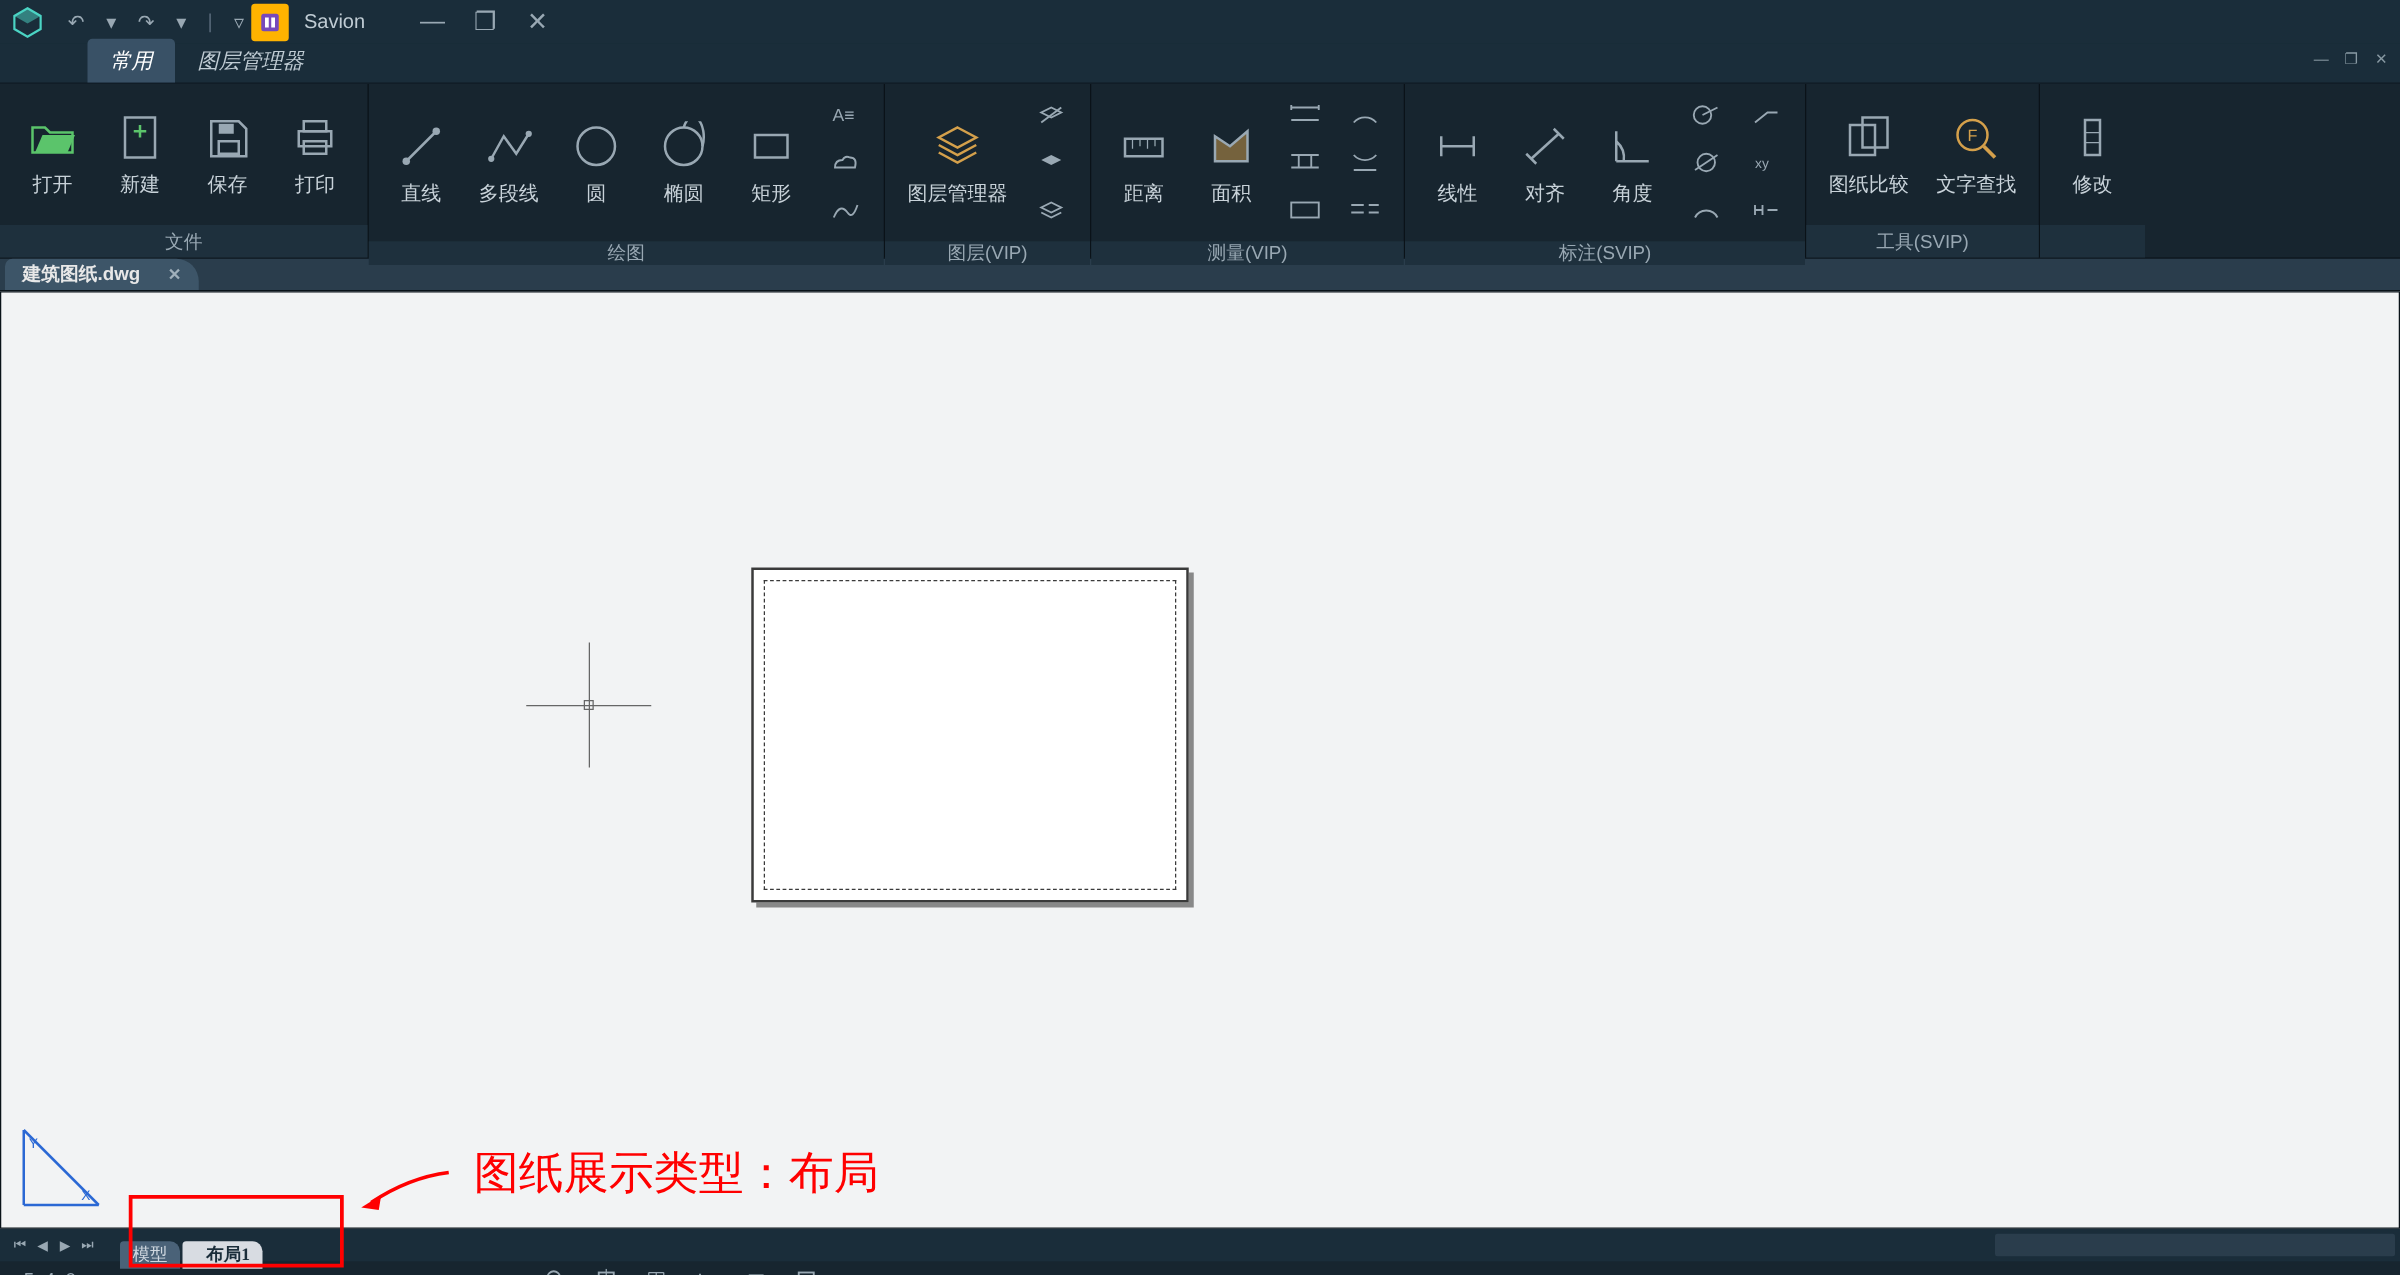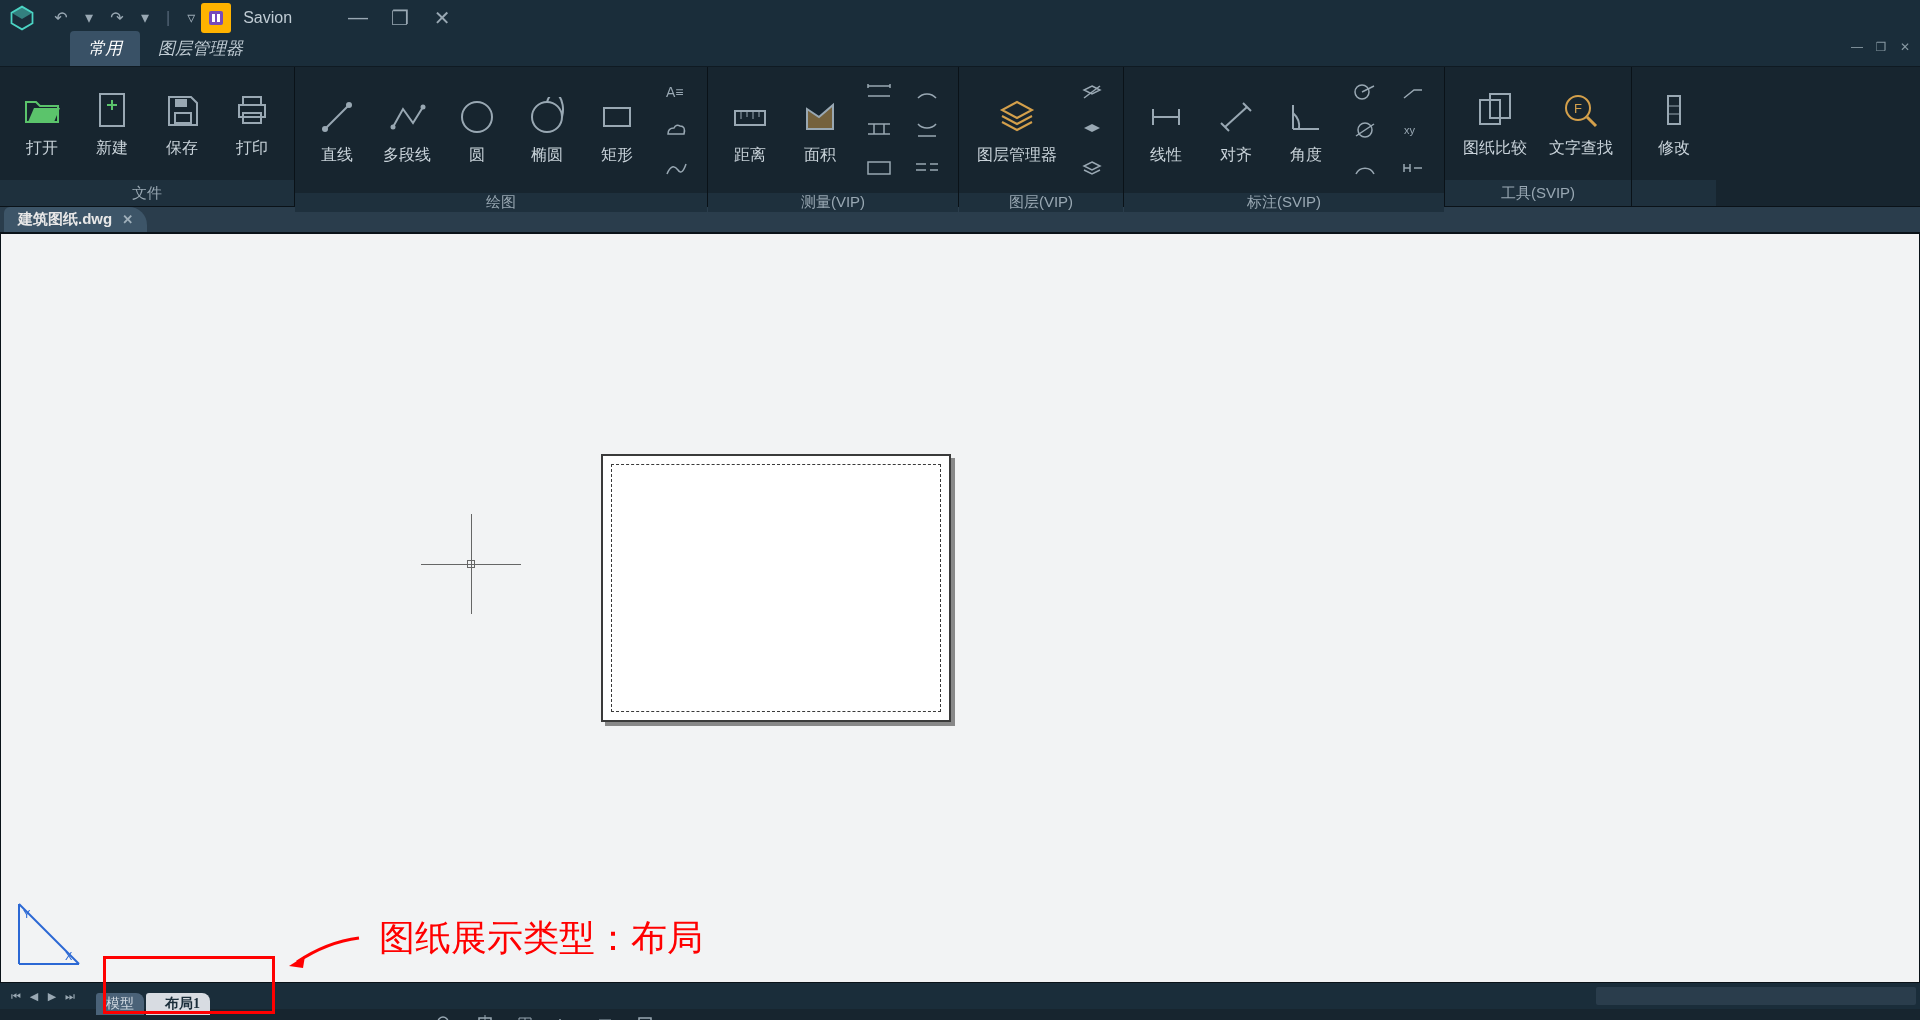--- a/index.html
+++ b/index.html
@@ -7,21 +7,21 @@
 
 
 .titlebar { height: 35px; background: #1a2d3a; display: flex; align-items: center; padding: 0 8px; }
 .app-logo { width: 28px; height: 28px; margin-right: 15px; }
 .qat { display: flex; gap: 8px; align-items: center; }
 .qat-item { width: 20px; height: 20px; display: flex; align-items: center; justify-content: center; cursor: pointer; color: #99a8b3; }
 .qat-sep { color: #556677; margin: 0 3px; }
 .title-text { flex: 1; text-align: center; font-size: 15px; color: #c0ccd4; }
 .user-area { display: flex; align-items: center; gap: 12px; }
 .user-badge { width: 30px; height: 30px; background: #ffb300; border-radius: 3px; display: flex; align-items: center; justify-content: center; }
-.user-name { font-size: 16px; color: #c0ccd4; margin-right: 42px; }
+.user-name { font-size: 16px; color: #c0ccd4; margin-right: 30px; }
 .win-controls { display: flex; gap: 18px; }
 .win-btn { width: 24px; height: 24px; display: flex; align-items: center; justify-content: center; cursor: pointer; font-size: 20px; color: #99a8b3; }
 
 
 .tabs-bar { height: 32px; background: #1a2d3a; display: flex; align-items: flex-end; padding-left: 70px; border-bottom: 1px solid #0f1a22; position: relative; }
 .doc-controls { position: absolute; right: 6px; top: 4px; display: flex; gap: 6px; }
 .doc-ctrl { width: 18px; height: 16px; font-size: 12px; color: #8899a3; cursor: pointer; display: flex; align-items: center; justify-content: center; }
 .rtab { padding: 6px 18px; font-size: 17px; cursor: pointer; color: #c0ccd4; font-style: italic; }
 .rtab.active { background: #395166; border-radius: 4px 4px 0 0; color: #fff; }
 
@@ -31,21 +31,21 @@
 .rgroup-body { flex: 1; display: flex; align-items: center; padding: 6px 10px; gap: 6px; }
 .rgroup-title { height: 26px; display: flex; align-items: center; justify-content: center; font-size: 15px; color: #99a8b3; background: #1e303d; }
 .rbtn { display: flex; flex-direction: column; align-items: center; gap: 6px; cursor: pointer; padding: 4px 8px; min-width: 64px; }
 .rbtn-icon { width: 44px; height: 44px; display: flex; align-items: center; justify-content: center; }
 .rbtn-label { font-size: 16px; color: #c8d2d9; white-space: nowrap; }
 .rcol { display: flex; flex-direction: column; gap: 8px; padding: 4px; }
 .rsmall { width: 34px; height: 30px; display: flex; align-items: center; justify-content: center; cursor: pointer; }
 
 
 .doc-tabs { height: 26px; background: #2a3d4c; display: flex; align-items: flex-end; padding-left: 4px; border-bottom: 1px solid #0a1218; }
-.doc-tab { background: #3d5568; padding: 3px 14px 3px 14px; font-size: 15px; font-weight: bold; color: #e8e8e8; border-radius: 6px 18px 0 0; display: flex; align-items: center; gap: 10px; }
+.doc-tab { background: #3d5568; padding: 3px 14px 3px 14px; font-size: 15px; font-weight: bold; color: #e8e8e8; border-radius: 6px 18px 0 0; display: flex; align-items: center; gap: 22px; }
 .doc-close { color: #a0b0bb; font-size: 13px; cursor: pointer; }
 
 
 .canvas { background: #f2f3f4; height: 750px; position: relative; border: 1px solid #0a1218; }
 .paper { position: absolute; left: 600px; top: 220px; width: 350px; height: 268px; background: #fff; border: 2px solid #3a3a3a; box-shadow: 4px 4px 0 #888; }
 .paper-inner { position: absolute; left: 8px; top: 8px; right: 8px; bottom: 8px; border: 1.5px dashed #3a3a3a; }
 .crosshair { position: absolute; left: 420px; top: 280px; pointer-events: none; }
 .crosshair::before { content: ""; position: absolute; left: 0; top: 50px; width: 100px; height: 1px; background: #666; }
 .crosshair::after { content: ""; position: absolute; left: 50px; top: 0; width: 1px; height: 100px; background: #666; }
 .crosshair-center { position: absolute; left: 46px; top: 46px; width: 8px; height: 8px; border: 1px solid #666; }
@@ -224,20 +224,54 @@
           </div>
       </div>
     </div>
     <div class="rgroup-title">绘图</div>
   </div>
 
   <div class="rgroup">
     <div class="rgroup-body">
       <div class="rbtn">
         <div class="rbtn-icon">
+            <svg width="42" height="42">
+              <path d="M21 6 L36 14 L21 22 L6 14 Z" fill="none" stroke="#d4a04b" stroke-width="2"></path>
+              <path d="M6 20 L21 28 L36 20" fill="none" stroke="#d4a04b" stroke-width="2"></path>
+              <path d="M6 26 L21 34 L36 26" fill="none" stroke="#d4a04b" stroke-width="2"></path>
+            </svg>
+          </div>
+        <span class="rbtn-label">图层管理器</span>
+      </div>
+      <div class="rcol">
+        <div class="rsmall">
+            <svg width="24" height="20">
+              <path d="M12 4 L20 8 L12 12 L4 8 Z" fill="none" stroke="#99a8b3" stroke-width="1.5"></path>
+              <line x1="4" y1="16" x2="20" y2="4" stroke="#99a8b3" stroke-width="1.5"></line>
+            </svg>
+          </div>
+        <div class="rsmall">
+            <svg width="24" height="20">
+              <path d="M12 4 L20 8 L12 12 L4 8 Z" fill="#99a8b3"></path>
+            </svg>
+          </div>
+        <div class="rsmall">
+            <svg width="24" height="20">
+              <path d="M12 4 L20 8 L12 12 L4 8 Z M4 12 L12 16 L20 12" fill="none" stroke="#99a8b3" stroke-width="1.5"></path>
+            </svg>
+          </div>
+      </div>
+    </div>
+    <div class="rgroup-title">图层(VIP)</div>
+  </div>
+
+  <div class="rgroup">
+    <div class="rgroup-body">
+      <div class="rbtn">
+        <div class="rbtn-icon">
             <svg width="42" height="40">
               <rect x="6" y="14" width="30" height="14" fill="none" stroke="#99a8b3" stroke-width="2"></rect>
               <line x1="12" y1="14" x2="12" y2="22" stroke="#99a8b3"></line>
               <line x1="18" y1="14" x2="18" y2="20" stroke="#99a8b3"></line>
               <line x1="24" y1="14" x2="24" y2="22" stroke="#99a8b3"></line>
               <line x1="30" y1="14" x2="30" y2="20" stroke="#99a8b3"></line>
             </svg>
           </div>
         <span class="rbtn-label">距离</span>
       </div>
@@ -278,54 +312,20 @@
             </svg>
           </div>
         <div class="rsmall">
             <svg width="30" height="20">
               <path d="M4 6 L14 6 M4 12 L14 12 M18 6 L26 6 M18 12 L26 12" stroke="#99a8b3" stroke-width="1.5"></path>
             </svg>
           </div>
       </div>
     </div>
     <div class="rgroup-title">测量(VIP)</div>
-  </div>
-
-  <div class="rgroup">
-    <div class="rgroup-body">
-      <div class="rbtn">
-        <div class="rbtn-icon">
-            <svg width="42" height="42">
-              <path d="M21 6 L36 14 L21 22 L6 14 Z" fill="none" stroke="#d4a04b" stroke-width="2"></path>
-              <path d="M6 20 L21 28 L36 20" fill="none" stroke="#d4a04b" stroke-width="2"></path>
-              <path d="M6 26 L21 34 L36 26" fill="none" stroke="#d4a04b" stroke-width="2"></path>
-            </svg>
-          </div>
-        <span class="rbtn-label">图层管理器</span>
-      </div>
-      <div class="rcol">
-        <div class="rsmall">
-            <svg width="24" height="20">
-              <path d="M12 4 L20 8 L12 12 L4 8 Z" fill="none" stroke="#99a8b3" stroke-width="1.5"></path>
-              <line x1="4" y1="16" x2="20" y2="4" stroke="#99a8b3" stroke-width="1.5"></line>
-            </svg>
-          </div>
-        <div class="rsmall">
-            <svg width="24" height="20">
-              <path d="M12 4 L20 8 L12 12 L4 8 Z" fill="#99a8b3"></path>
-            </svg>
-          </div>
-        <div class="rsmall">
-            <svg width="24" height="20">
-              <path d="M12 4 L20 8 L12 12 L4 8 Z M4 12 L12 16 L20 12" fill="none" stroke="#99a8b3" stroke-width="1.5"></path>
-            </svg>
-          </div>
-      </div>
-    </div>
-    <div class="rgroup-title">图层(VIP)</div>
   </div>
 
   <div class="rgroup">
     <div class="rgroup-body">
       <div class="rbtn">
         <div class="rbtn-icon">
             <svg width="42" height="40">
               <line x1="8" y1="20" x2="34" y2="20" stroke="#99a8b3" stroke-width="2"></line>
               <line x1="8" y1="12" x2="8" y2="28" stroke="#99a8b3" stroke-width="2"></line>
               <line x1="34" y1="12" x2="34" y2="28" stroke="#99a8b3" stroke-width="2"></line>

